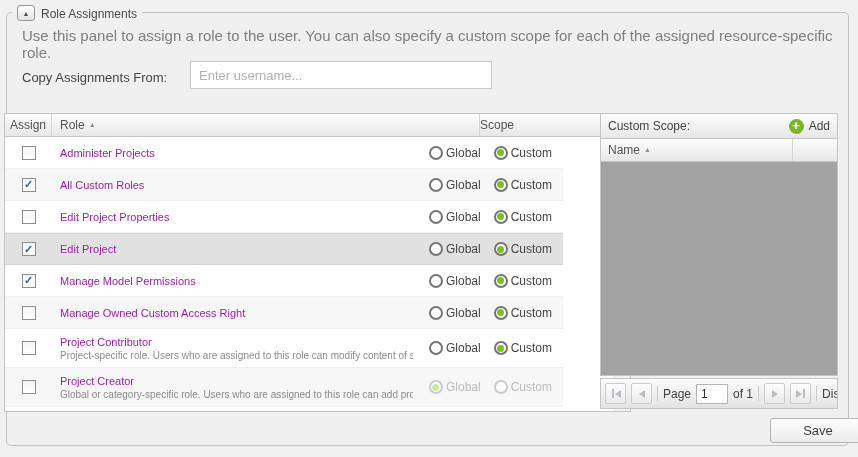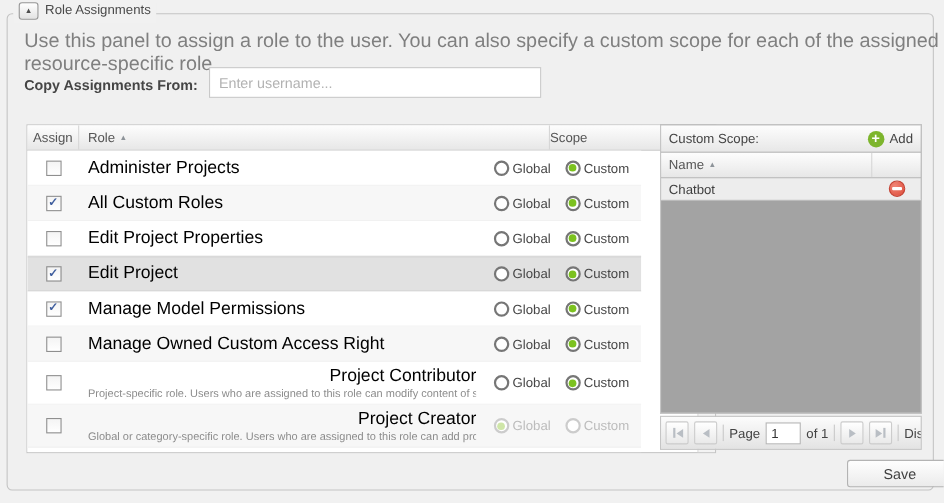--- a/index.html
+++ b/index.html
@@ -2,59 +2,59 @@
 <html style="--radio-green: #7cc21f; --radio-green-disabled: #cfe6a8; --add-green: #7db52d; --remove-red: #dd4b39; --check-blue: #3f5e9e;"><head>
 <meta charset="utf-8">
 <style>
   * { margin:0; padding:0; box-sizing:border-box; }
   body { background:#f1f1f1; font-family:"Liberation Sans", sans-serif; }
   .page { position:relative; width:858px; height:457px; overflow:hidden; background:#f1f1f1; }
 
   
   .panel { position:absolute; left:6px; top:12px; width:843px; height:434px;
            border:1px solid #c4c4c4; border-radius:5px; background:#f0f0f0; }
-  .legend { position:absolute; left:12px; top:2px; height:19px; display:flex; align-items:flex-start;
+  .legend { position:absolute; left:12px; top:2px; height:19px; display:flex; align-items:flex-end;
             gap:6px; background:#f1f1f1; padding:0 5px; z-index:2; }
   .collapse-btn { width:18px; height:16px; border:1px solid #979797; border-radius:3px;
                   background:linear-gradient(#ffffff,#e3e3e3); display:flex; align-items:center;
                   justify-content:center; font-size:7px; color:#4d4d4d; cursor:pointer; }
   .legend-title { font-size:12px; color:#4a4a4a; }
 
-  .panel-desc { position:absolute; left:22px; top:27px; font-size:18px; color:#7f7f7f; }
-
-  .copy-label { position:absolute; left:22px; top:70px; font-size:13px; font-weight:bold; color:#454545; }
+  .panel-desc { position:absolute; left:22px; top:27px; font-size:15px; color:#7f7f7f; }
+
+  .copy-label { position:absolute; left:22px; top:70px; font-size:13px; font-weight:normal; color:#454545; }
   .copy-input { position:absolute; left:190px; top:61px; width:302px; height:28px;
                 border:1px solid #c9c9c9; padding:0 8px; font-size:13px; color:#444; background:#fff; }
   .copy-input::placeholder { color:#b2b2b2; opacity:1; }
 
   
-  .roles-grid { position:absolute; left:24px; top:113px; width:627px; height:299px;
+  .roles-grid { position:absolute; left:4px; top:113px; width:627px; height:299px;
                 border:1px solid #c5c5c5; background:#fff; }
   .grid-header { display:flex; height:23px; background:linear-gradient(#fdfdfd,#e7e7e7);
                  border-bottom:1px solid #c5c5c5; font-size:12px; color:#555; line-height:22px; }
   .gh-cell { border-right:1px solid #d6d6d6; height:100%; }
   .h-assign { width:47px; text-align:center; }
   .h-role { flex:1; padding-left:8px; }
   .h-scope { width:134px; text-align:left; }
   .h-spacer { width:16px; border-right:none; }
   .sort-arrow { font-size:7px; color:#8d9399; margin-left:4px; vertical-align:2px; }
 
   .grid-body { position:absolute; top:23px; left:0; width:558px; bottom:0; overflow:hidden; background:#fff; }
   .grid-row { display:flex; align-items:center; border-bottom:1px solid #f1f1f1; background:#fff; }
   .grid-row.single { height:32px; }
-  .grid-row.double { height:39px;text-align:right; }
+  .grid-row.double { height:39px; }
   .grid-row.alt { background:#f7f7f7; }
   .grid-row.selected { background:#e1e1e1; border-top:1px solid #d2d2d2; border-bottom:1px solid #d2d2d2; }
   .cell-assign { width:47px; display:flex; justify-content:center; flex:0 0 auto; }
   .checkbox { width:14px; height:14px; border:1px solid #8f8f8f; background:linear-gradient(#f4f4f4,#ffffff);
               display:flex; align-items:center; justify-content:center; cursor:pointer; }
   .checkbox .check { display:none; font-size:11px; font-weight:bold; color:var(--check-blue,#3f5e9e); line-height:1; }
   .checkbox.on .check { display:block; }
   .cell-role { flex:1; padding-left:8px; overflow:hidden; }
-  .role-name { font-size:16px; color:#000000; white-space:nowrap; }
+  .role-name { font-size:11px; color:#a21caf; white-space:nowrap; }
   .role-desc { font-size:10px; color:#8c8c8c; margin-top:2px; white-space:nowrap; overflow:hidden; }
   .cell-scope { width:150px; flex:0 0 auto; display:flex; align-items:center; justify-content:flex-end;
                 gap:13px; padding-right:11px; }
   .radio-wrap { display:flex; align-items:center; gap:3px; cursor:pointer; }
   .radio { width:14px; height:14px; border:2px solid #767676; border-radius:50%; background:#fff;
            display:flex; align-items:center; justify-content:center; flex:0 0 auto; }
   .dot { width:7px; height:7px; border-radius:50%; background:var(--radio-green,#7cc21f); display:none; }
   .radio-wrap.sel .dot { display:block; }
   .radio-label { font-size:12px; color:#464646; }
   .grid-row.disabled .radio { border-color:#cccccc; }
@@ -334,28 +334,20 @@
         <span class="add-icon">+</span>
         <span class="add-label">Add</span>
       </div>
     </div>
     <div class="scope-header">
       <div class="sh-name">
         <span>Name</span><span class="sort-arrow">▲</span>
       </div>
       <div class="sh-action"></div>
     </div>
-    <div>
-        <div class="scope-item">
-    <div class="si-name">Chatbot</div>
-    <div class="remove-btn">
-      <span class="remove-icon"></span>
-    </div>
-  </div>
-      </div>
   </div>
 
   <div class="pager">
     <div class="pg-btn">
         <span class="pg-bar"></span>
         <span class="tri-l"></span>
       </div>
     <div class="pg-btn">
         <span class="tri-l"></span>
       </div>

